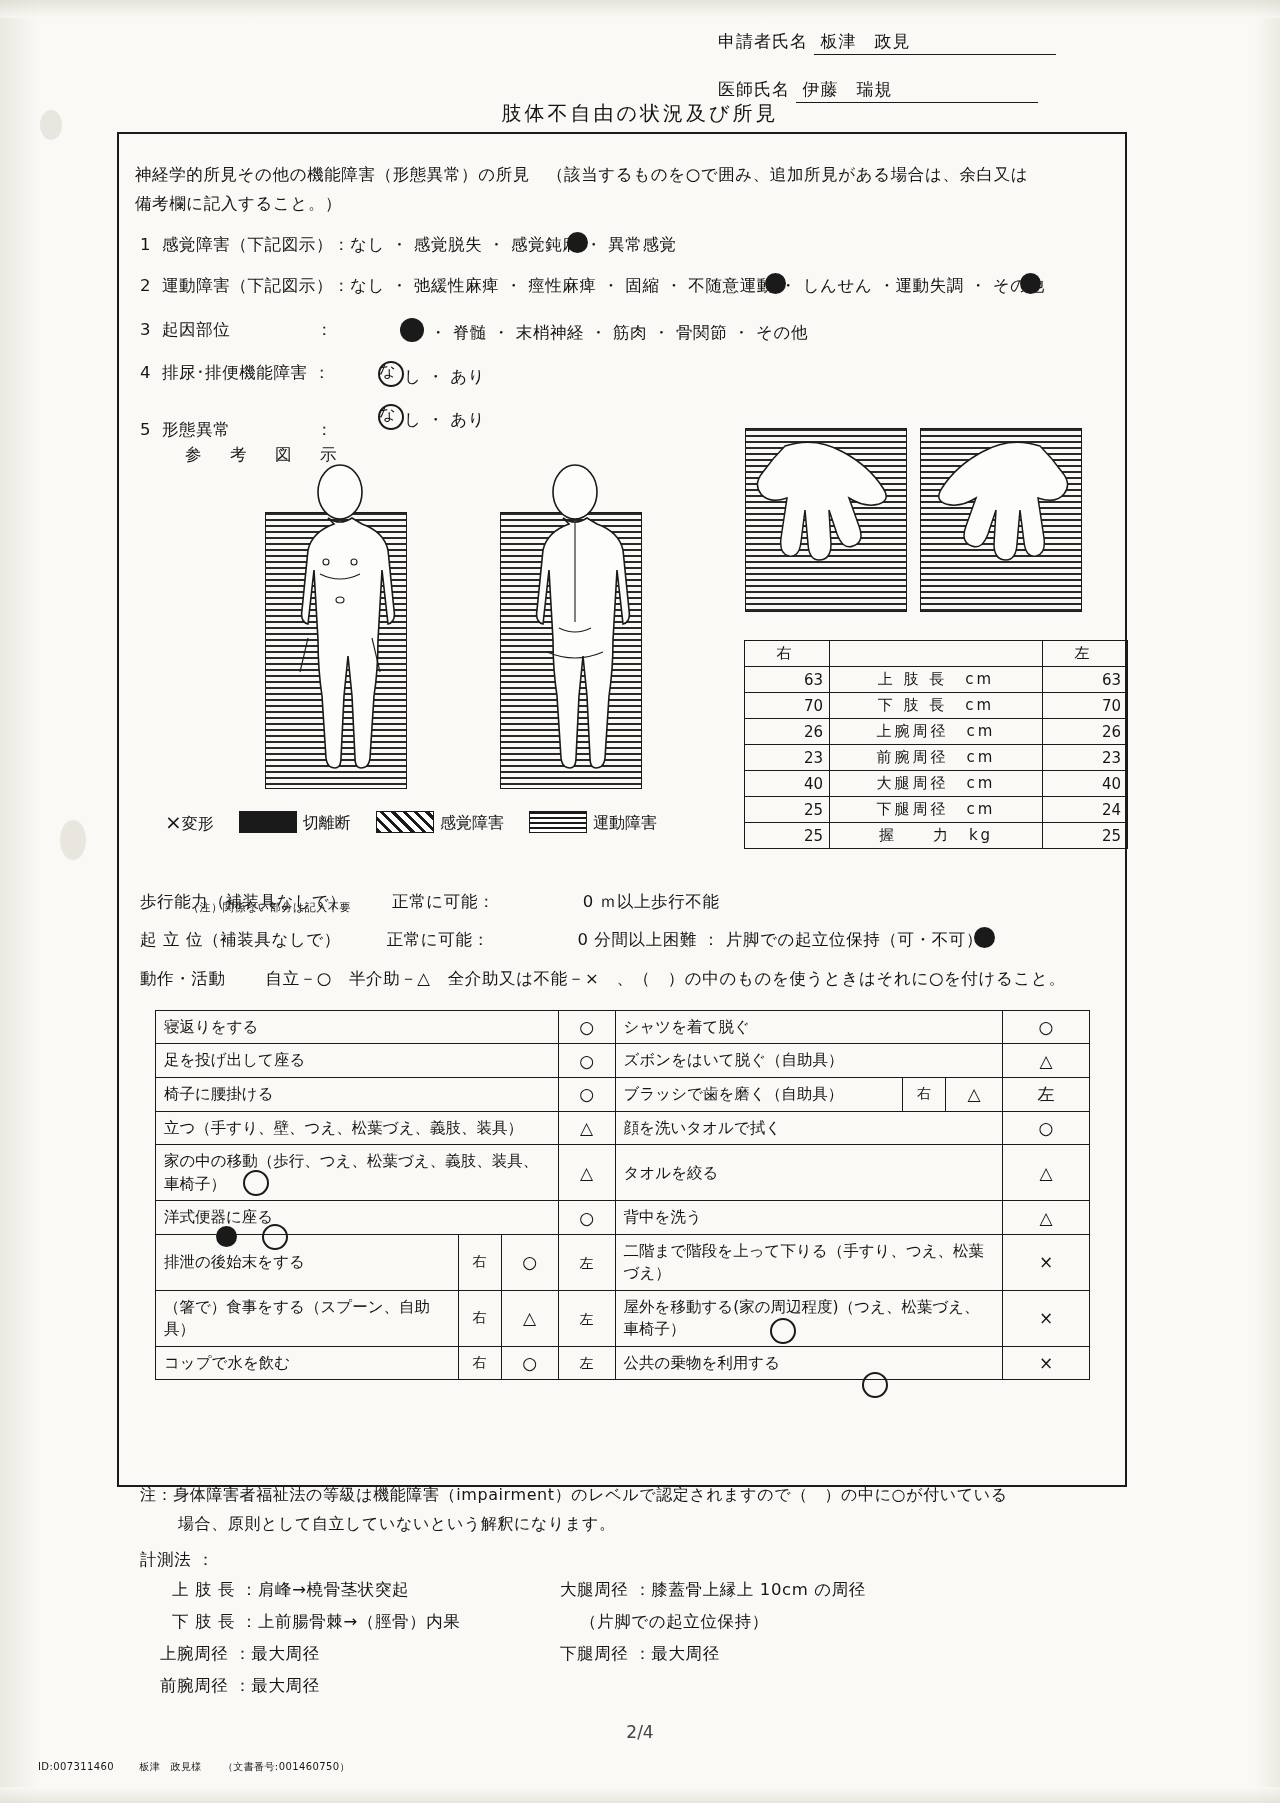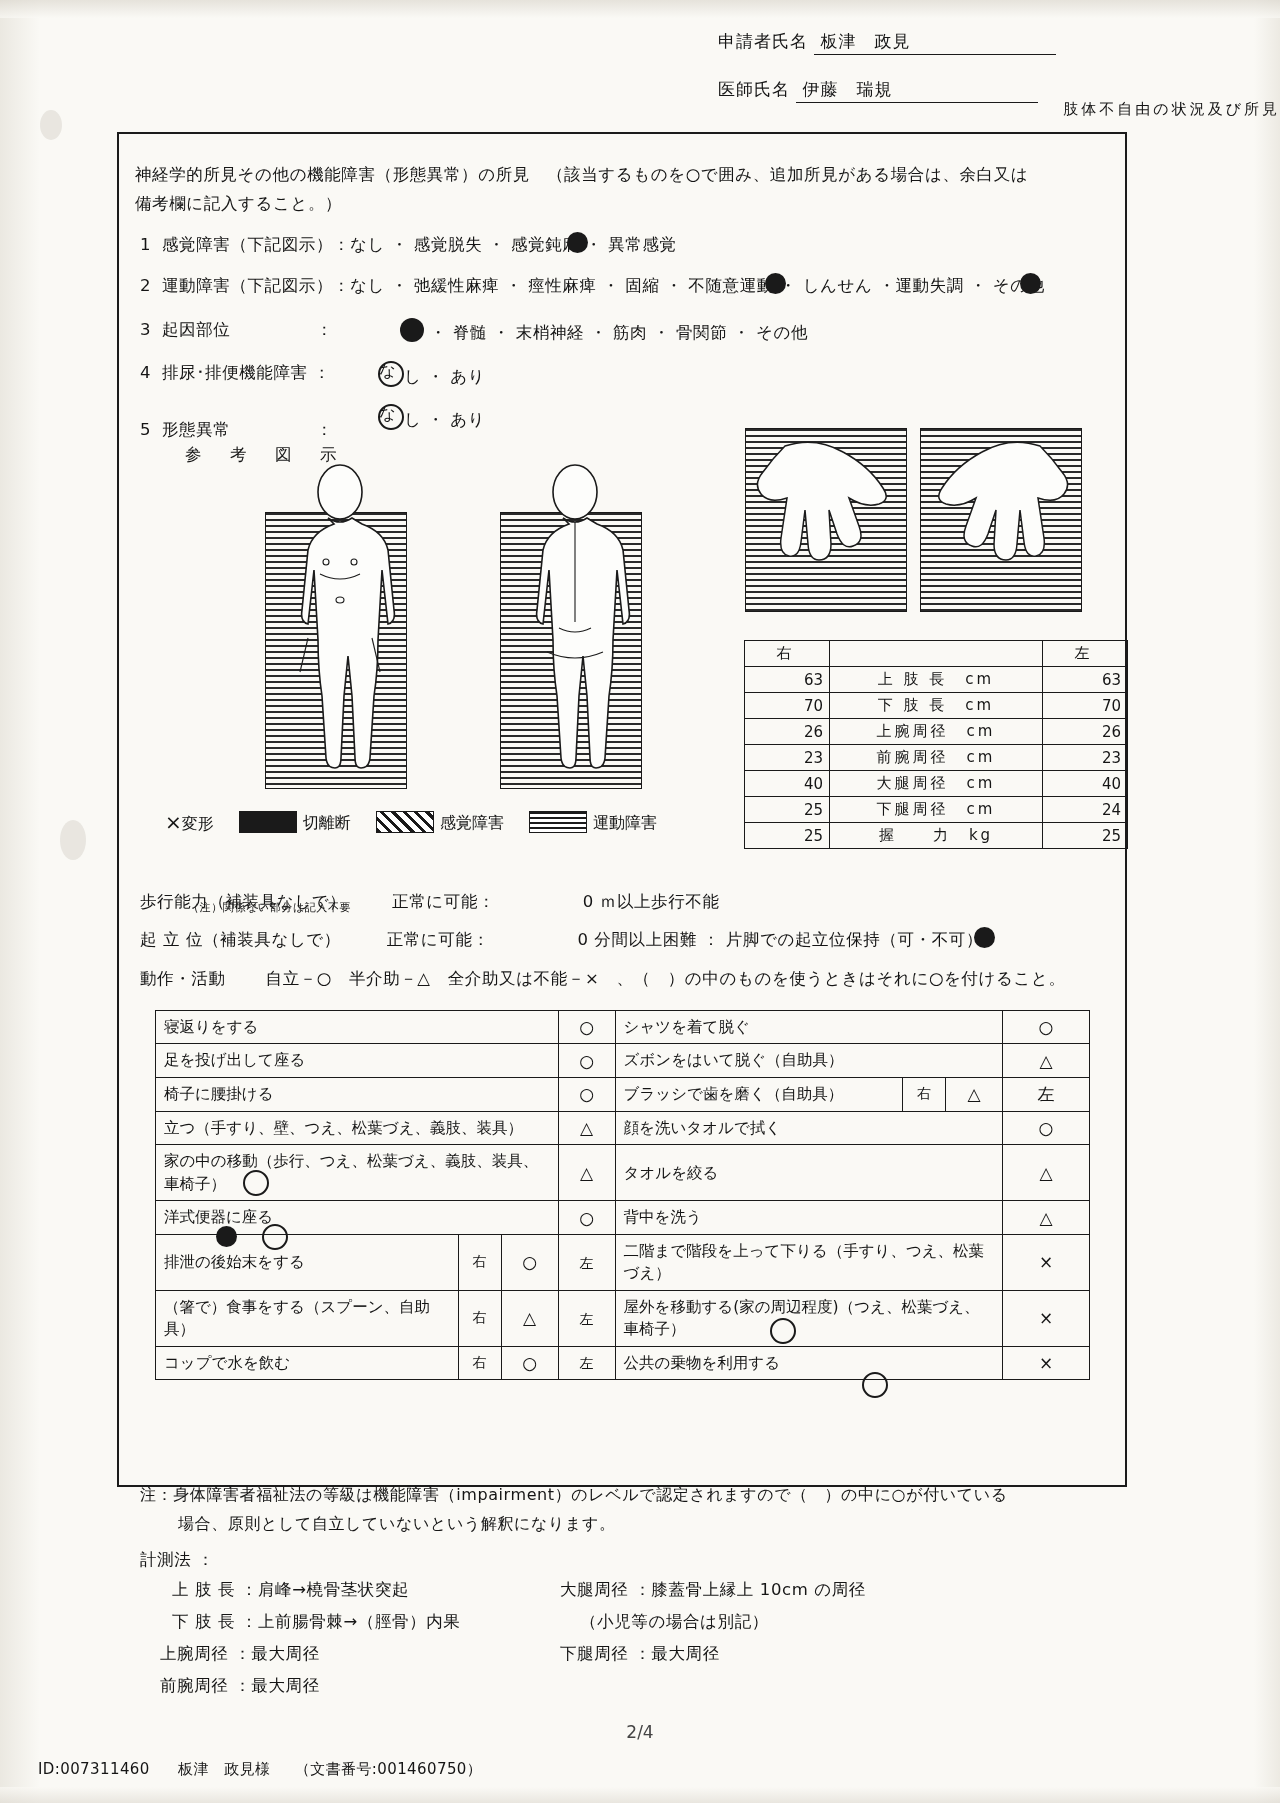--- a/index.html
+++ b/index.html
@@ -19,21 +19,21 @@
   .g1{left:0;top:0;width:40px;height:1803px;background:linear-gradient(90deg,#e7e4dc,#faf9f5);opacity:.8;}
   .g2{right:0;top:0;width:26px;height:1803px;background:linear-gradient(270deg,#e9e6de,#faf9f5);opacity:.8;}
   .g3{left:0;top:0;width:1280px;height:18px;background:linear-gradient(180deg,#ddd9d0,#faf9f5);opacity:.7;}
   .g4{left:0;bottom:0;width:1280px;height:16px;background:linear-gradient(0deg,#e2ded6,#faf9f5);opacity:.7;}
 
   .hdr{position:absolute;font-size:17px;letter-spacing:1px;}
   .hdr .lbl{display:inline-block;}
   .uline{display:inline-block;border-bottom:1.6px solid #1a1a1a;min-width:120px;text-align:center;padding:0 6px 1px 6px;}
   .uline.long{min-width:230px;text-align:left;}
 
-  .title{position:absolute;left:0;top:100px;width:1280px;text-align:right;font-size:15px;letter-spacing:3px;}
+  .title{position:absolute;left:0;top:100px;width:1280px;text-align:center;font-size:20px;letter-spacing:3px;}
 
   .box{
     position:absolute;left:117px;top:132px;width:1010px;height:1355px;
     border:2px solid #1b1b1b;box-sizing:border-box;background:transparent;
   }
 
   .t{position:absolute;font-size:16.5px;line-height:1.5;letter-spacing:.6px;white-space:nowrap;}
 
   .num{display:inline-block;width:22px;}
   .blob{
@@ -66,21 +66,21 @@
   .sw.lines{background:repeating-linear-gradient(180deg,#1a1a1a 0 2px,#fff 2px 5px);}
 
   
   .atable{position:absolute;left:155px;top:1010px;width:935px;border-collapse:collapse;font-size:15.5px;}
   .atable td{border:1.3px solid #1a1a1a;padding:5px 8px;vertical-align:middle;}
   .atable td.mark{text-align:center;width:40px;font-size:17px;}
   .atable td.side{text-align:center;width:26px;font-size:14px;}
   .atable td.lbl{line-height:1.45;}
   .dashed{border-right:1.3px dashed #1a1a1a !important;}
   .pageno{position:absolute;left:0;top:1722px;width:1280px;text-align:center;font-size:17px;color:#444;}
-  .idline{position:absolute;left:38px;top:1760px;font-size:15px;letter-spacing:.4px;}
+  .idline{position:absolute;left:38px;top:1760px;font-size:10px;letter-spacing:.4px;}
 
   .smudge{position:absolute;border-radius:50%;background:#c9c4ba;opacity:.35;}
 </style>
 </head>
 <body>
 
 <div class="page">
   <div class="grime g1"></div>
   <div class="grime g2"></div>
   <div class="grime g3"></div>
@@ -346,21 +346,21 @@
 
   <div class="t" style="left:140px;top:1483px;font-size:16px;">注：身体障害者福祉法の等級は機能障害（impairment）のレベルで認定されますので（　）の中に○が付いている</div>
   <div class="t" style="left:178px;top:1512px;font-size:16px;">場合、原則として自立していないという解釈になります。</div>
 
   <div class="t" style="left:140px;top:1548px;">計測法 ：</div>
   <div class="t" style="left:172px;top:1578px;">上 肢 長 ：肩峰→橈骨茎状突起</div>
   <div class="t" style="left:172px;top:1610px;">下 肢 長 ：上前腸骨棘→（脛骨）内果</div>
   <div class="t" style="left:160px;top:1642px;">上腕周径 ：最大周径</div>
   <div class="t" style="left:160px;top:1674px;">前腕周径 ：最大周径</div>
   <div class="t" style="left:560px;top:1578px;">大腿周径 ：膝蓋骨上縁上 10cm の周径</div>
-  <div class="t" style="left:580px;top:1610px;">（小児等の場合は別記）</div>
+  <div class="t" style="left:580px;top:1610px;">（片脚での起立位保持）</div>
   <div class="t" style="left:560px;top:1642px;">下腿周径 ：最大周径</div>
 
   <div class="pageno">2/4</div>
 
   <div class="idline">
     <span>ID:007311460</span>
     <span style="display:inline-block;width:18px;"></span>
     <span>板津　政見様</span>
     <span style="display:inline-block;width:14px;"></span>
     <span>（文書番号:001460750）</span>

